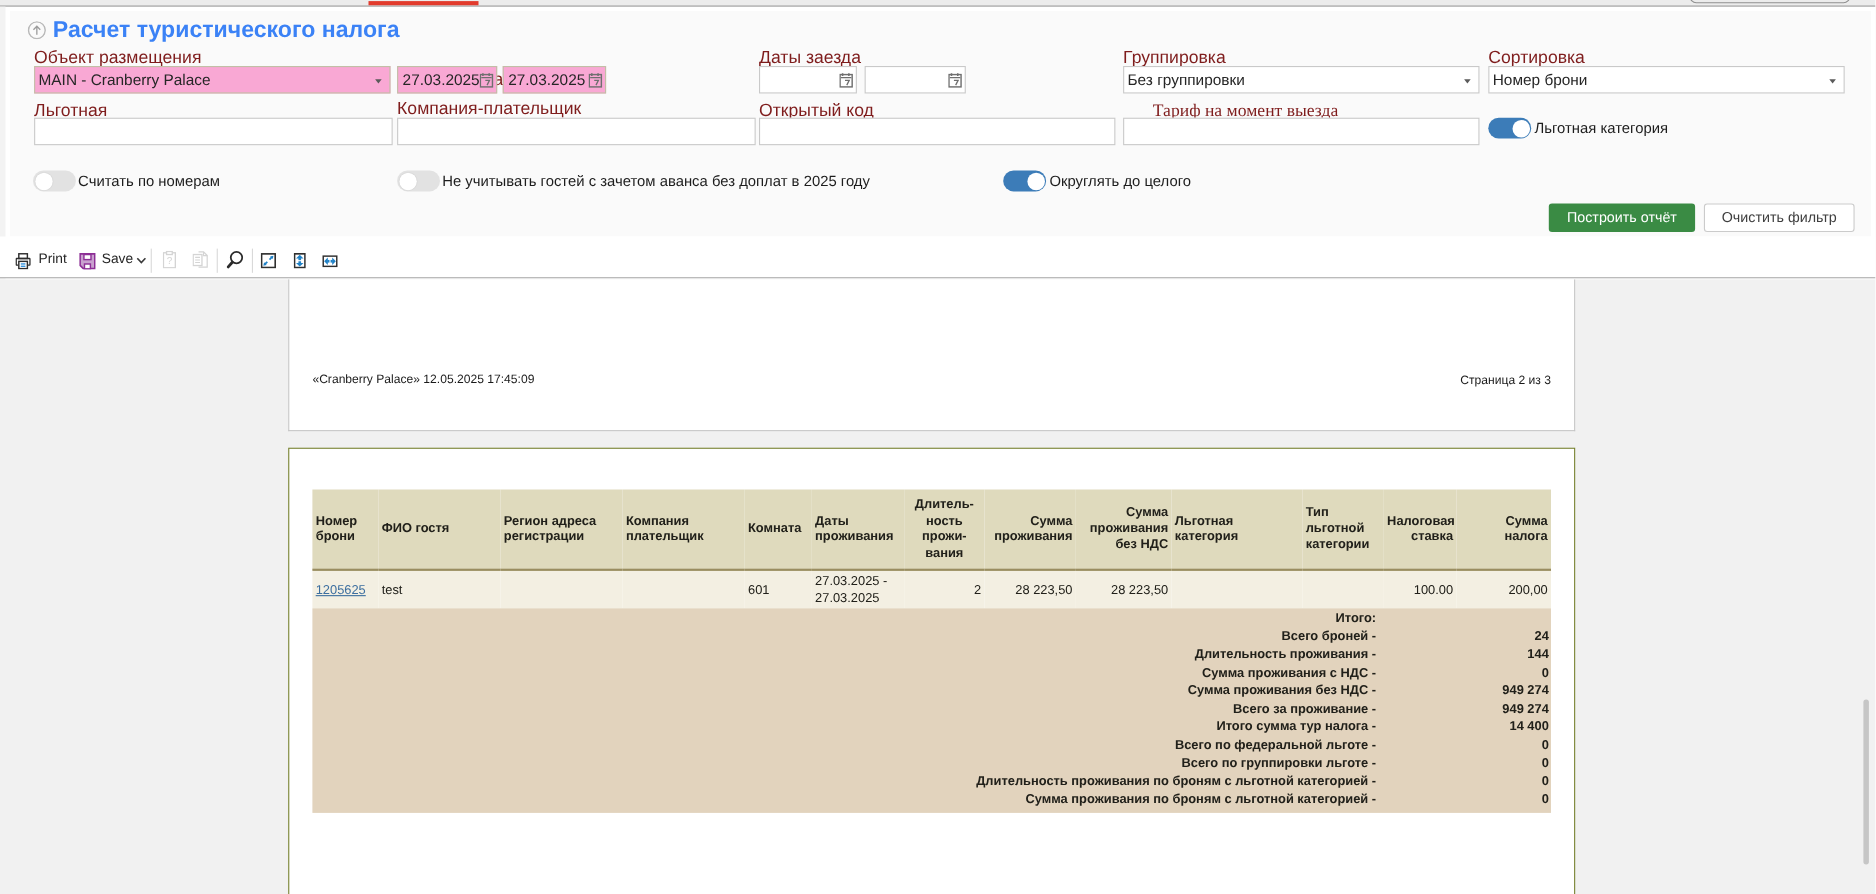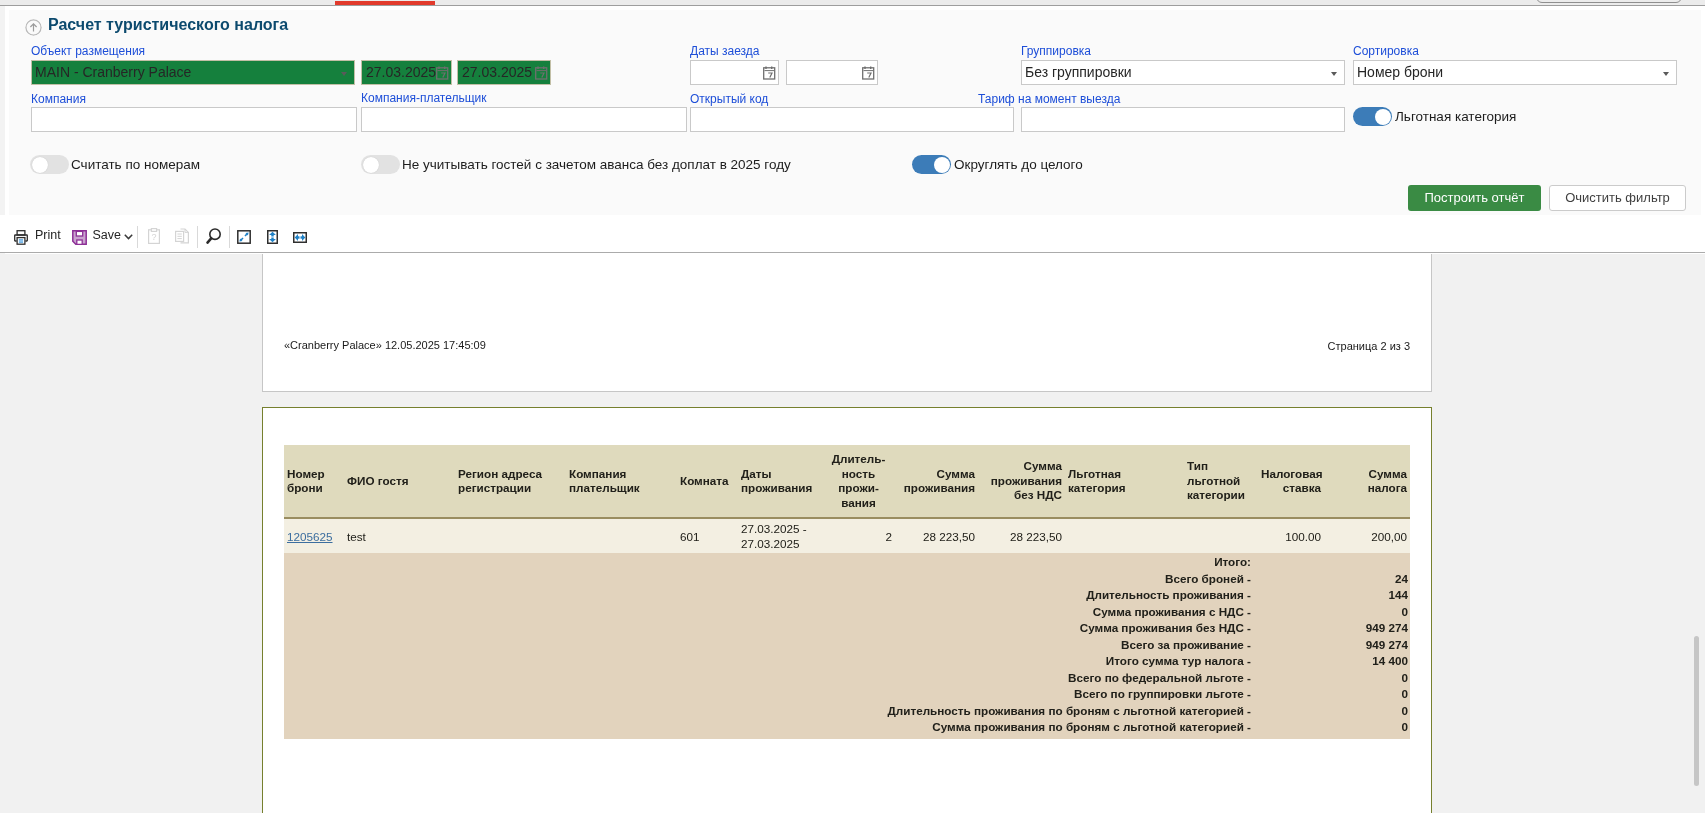--- a/index.html
+++ b/index.html
@@ -13,26 +13,26 @@
     border-bottom:1px solid #9e9e9e; overflow:hidden; }
   #redseg { left:335px; top:1px; width:100px; height:4px; background:#e23b2d; }
   #toprect { left:1536px; top:-9px; width:146px; height:12px;
     border:1px solid #8f8f8f; border-radius:6px; background:#ececec; }
 
   
   #panel { left:9px; top:10px; width:1692px; height:205px; background:#fafafa; }
 
   .title-ico { left:16px; top:9px; width:17px; height:17px; border:1px solid #b9b9b9;
     border-radius:50%; color:#9c9c9c; }
-  #title { left:39px; top:6px; font-size:16px; font-weight:bold; color:#0c4a6e;text-align:right; }
-
-  .lbl { font-size:12px; color:#1d4ed8; }
+  #title { left:39px; top:6px; font-size:21px; font-weight:bold; color:#3b82f6;text-align:right; }
+
+  .lbl { font-size:16px; color:#7f1d1d; }
   .inp { height:25px; background:#fff; border:1px solid #c9c9c9; font-size:14px;
     color:#262626; line-height:23px; padding-left:3px; }
-  .yellow { background:#15803d; border-color:#c2bfa6; }
+  .yellow { background:#f9a8d4; border-color:#c2bfa6; }
   .selarrow { width:0; height:0; border-left:3.5px solid transparent;
     border-right:3.5px solid transparent; border-top:4.5px solid #5a5a5a; }
 
   .toggle { width:39px; height:19px; border-radius:10px; }
   .tog-off { background:#e2e2e2; }
   .tog-on  { background:#3c7cb8; }
   .knob { position:absolute; top:1.5px; width:16px; height:16px; border-radius:50%;
     background:#fff; }
   .knob-off { left:1.5px; box-shadow: 0 0 1px rgba(0,0,0,0.2); }
   .knob-on  { right:1.5px; }
@@ -131,30 +131,30 @@
       </div>
 
     <div class="abs lbl" style="left:1012px; top:34px;">Группировка</div>
     <div class="abs inp" style="left:1012px; top:50px; width:324px;">Без группировки
       <div class="abs selarrow" style="right:7px; top:11px;"></div></div>
 
     <div class="abs lbl" style="left:1344px; top:34px;">Сортировка</div>
     <div class="abs inp" style="left:1344px; top:50px; width:324px;">Номер брони
       <div class="abs selarrow" style="right:7px; top:11px;"></div></div>
 
-    <div class="abs lbl" style="left:22px; top:82px;">Компания</div>
+    <div class="abs lbl" style="left:22px; top:82px;">Льготная</div>
     <div class="abs inp" style="left:22px; top:97px; width:326px;"></div>
 
     <div class="abs lbl" style="left:352px; top:81px;">Компания-плательщик</div>
     <div class="abs inp" style="left:352px; top:97px; width:326px;"></div>
 
     <div class="abs lbl" style="left:681px; top:82px;">Открытый код</div>
     <div class="abs inp" style="left:681px; top:97px; width:324px;"></div>
 
-    <div class="abs lbl" style="left:969px; top:82px;">Тариф на момент выезда</div>
+    <div class="abs lbl" style="left:1039px; top:82px;font-family:Liberation Serif, serif;">Тариф на момент выезда</div>
     <div class="abs inp" style="left:1012px; top:97px; width:324px;"></div>
 
     <div class="abs toggle tog-on" style="left:1344px; top:97px;">
         <div class="knob knob-on"></div>
       </div>
     <div class="abs toglbl" style="left:1386px; top:99px;">Льготная категория</div>
 
     <div class="abs toggle tog-off" style="left:21px; top:145px;">
         <div class="knob knob-off"></div>
       </div>

